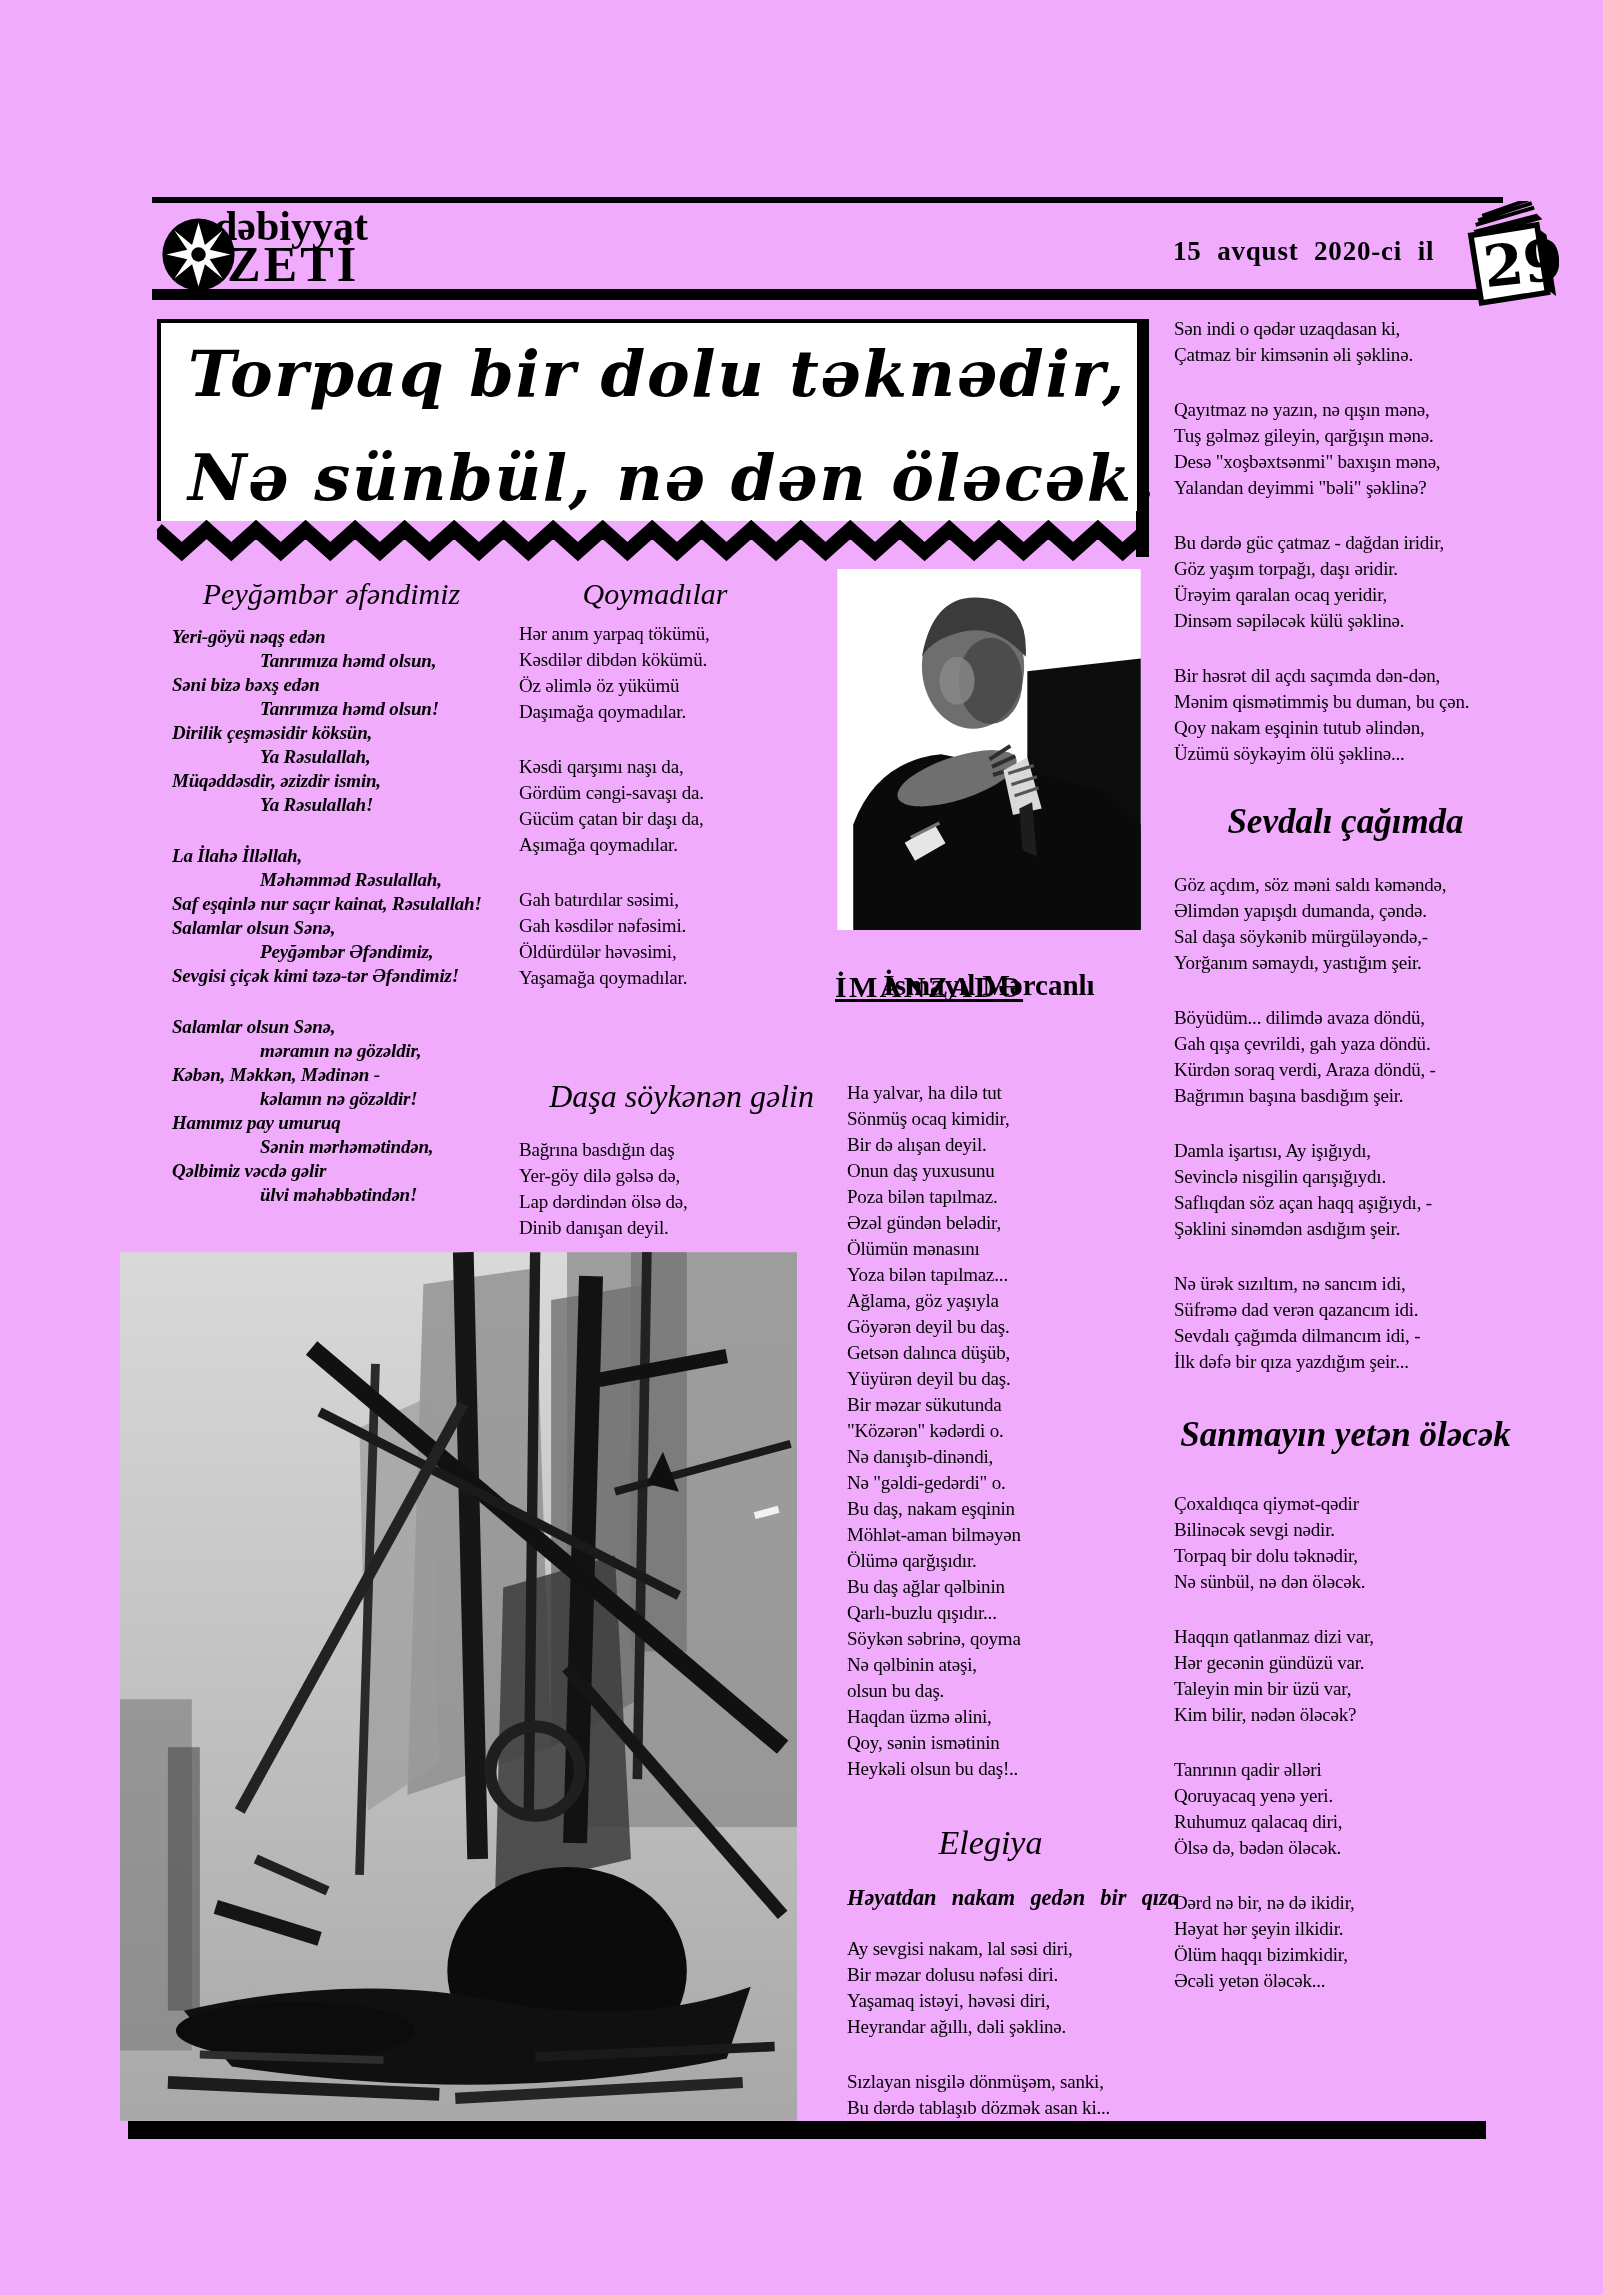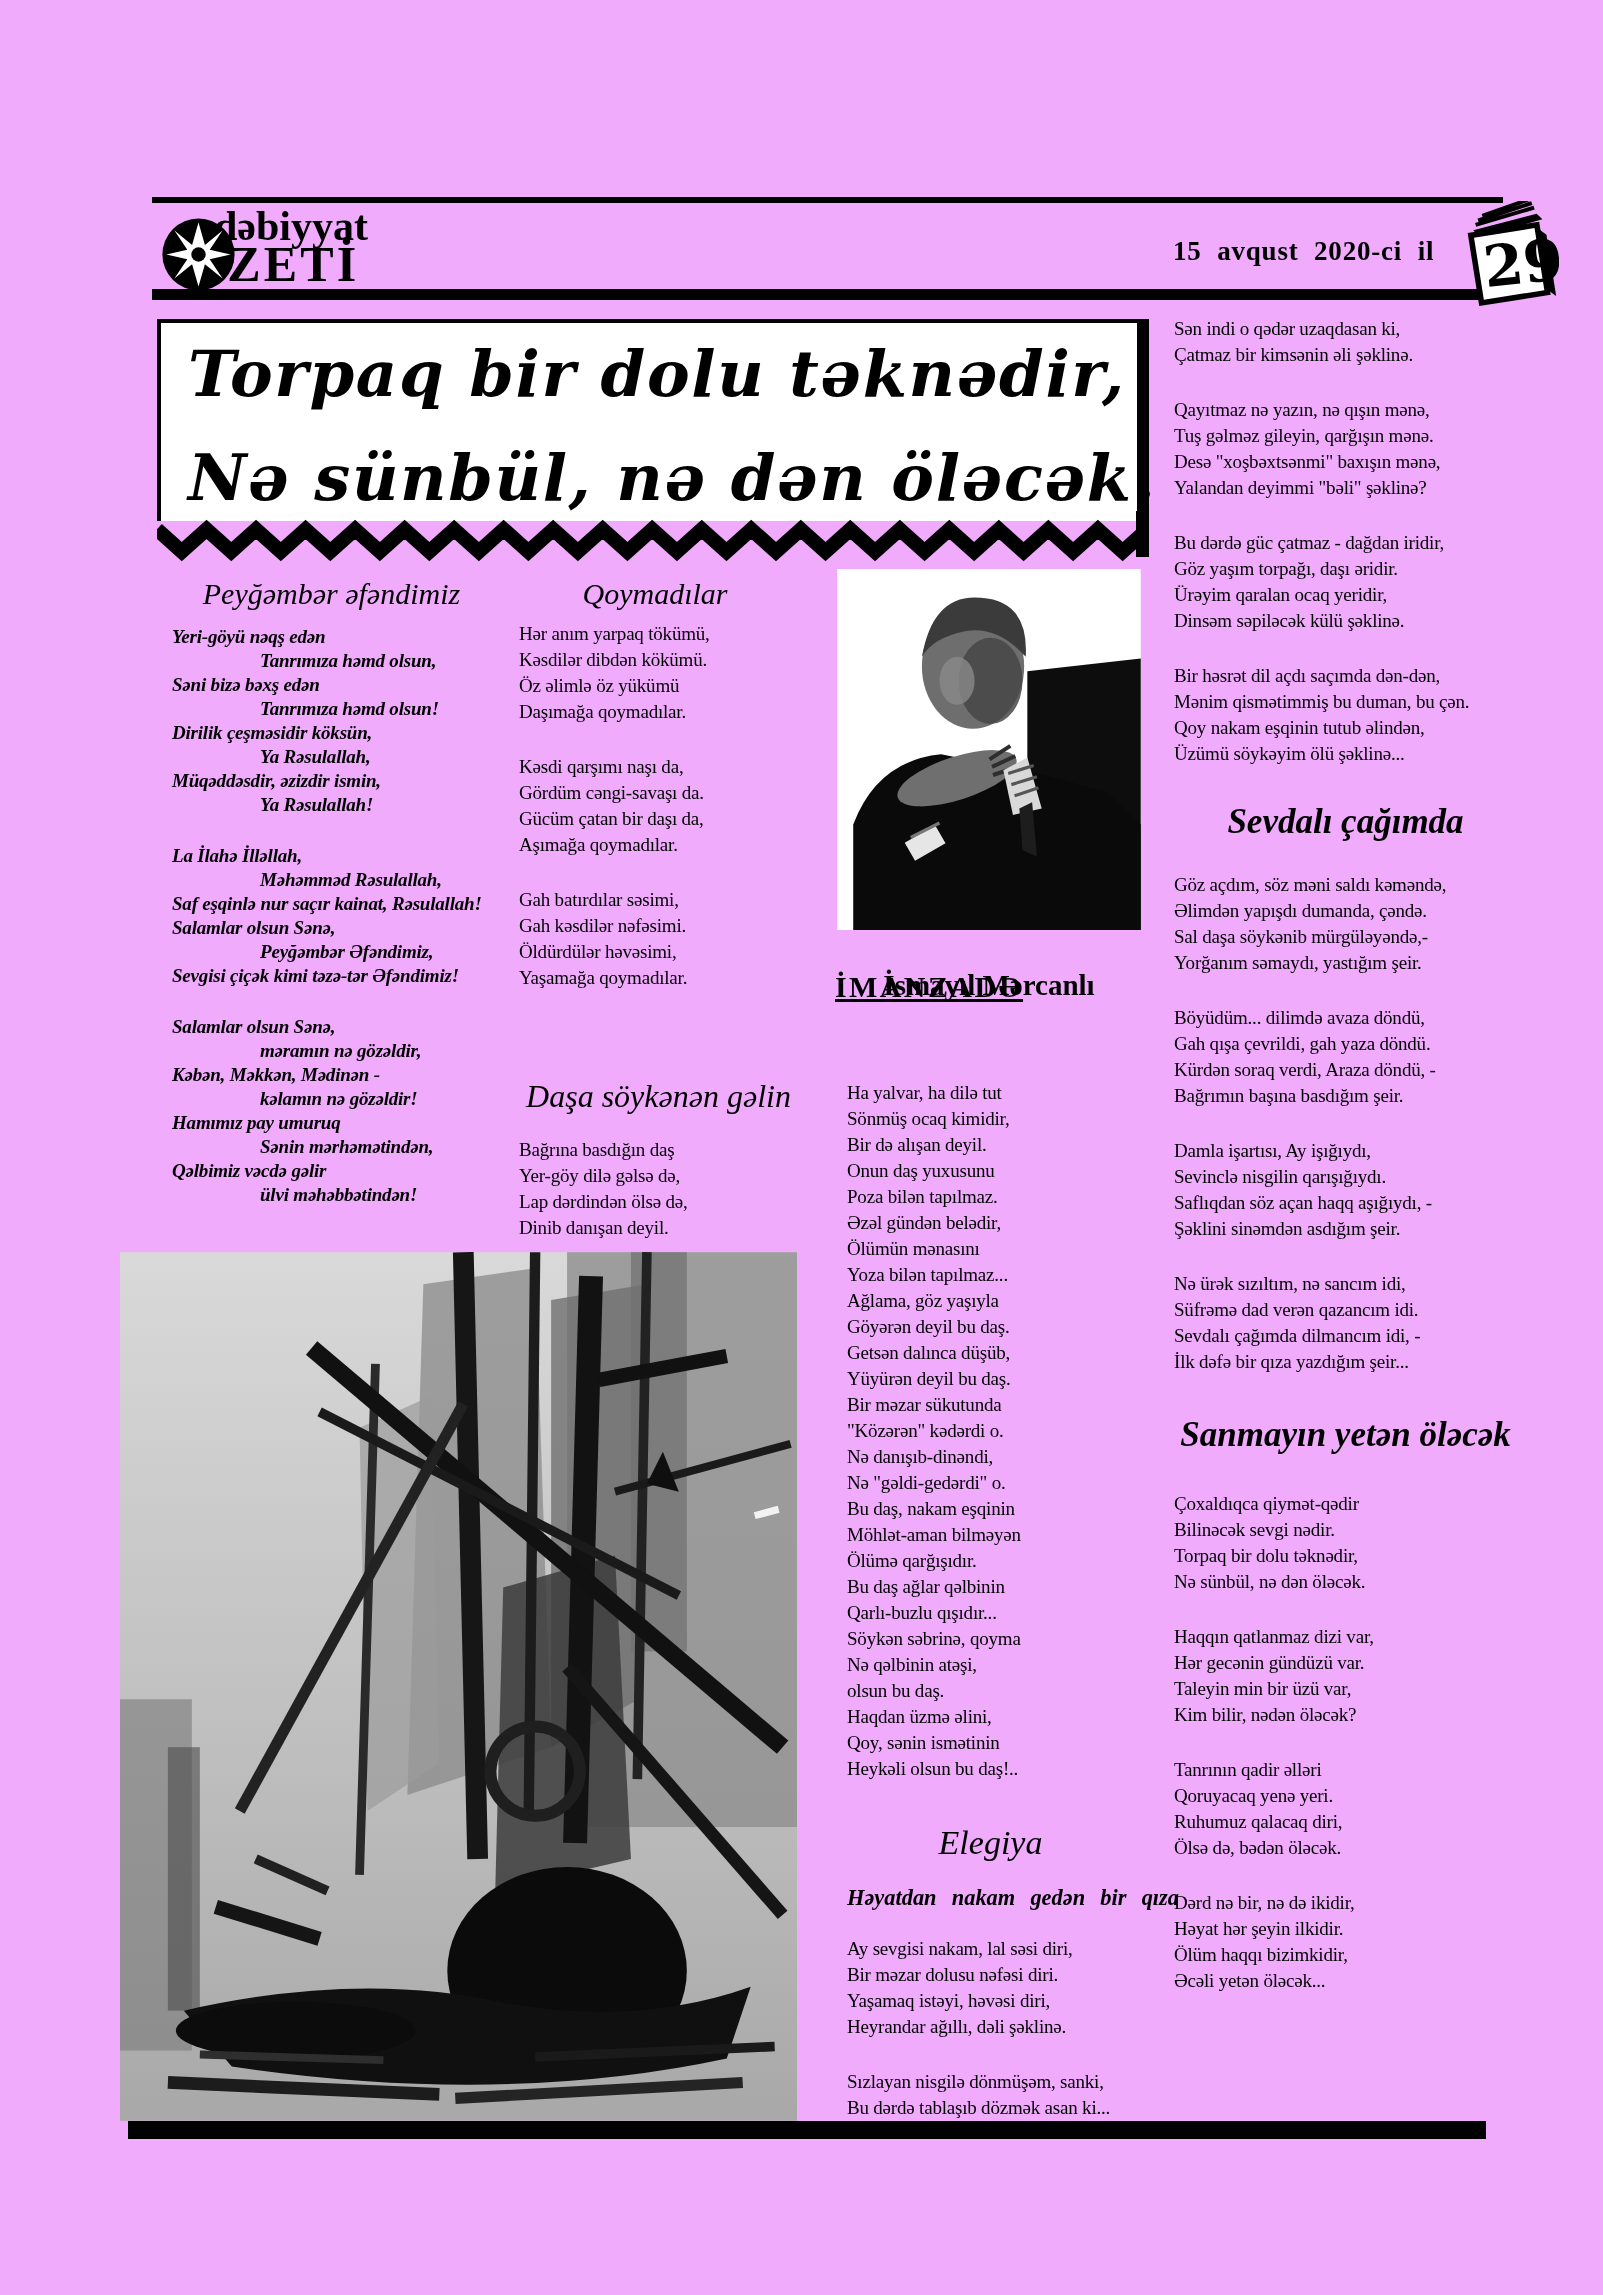--- a/index.html
+++ b/index.html
@@ -128,21 +128,21 @@
       <div class="pline">Gördüm cəngi-savaşı da.</div>
       <div class="pline">Gücüm çatan bir daşı da,</div>
       <div class="pline">Aşımağa qoymadılar.</div>
       <div class="pgap"></div>
       <div class="pline">Gah batırdılar səsimi,</div>
       <div class="pline">Gah kəsdilər nəfəsimi.</div>
       <div class="pline">Öldürdülər həvəsimi,</div>
       <div class="pline">Yaşamağa qoymadılar.</div>
     </div>
 
-  <div class="abs ptitle" style="left:503px; top:1078px; width:311px; font-size:32px;">Daşa söykənən gəlin</div>
+  <div class="abs ptitle" style="left:503px; top:1078px; width:311px; font-size:32px;text-align:right;">Daşa söykənən gəlin</div>
   <div class="abs poem" style="left:519px; top:1137px; width:296px;">
       <div class="pline">Bağrına basdığın daş</div>
       <div class="pline">Yer-göy dilə gəlsə də,</div>
       <div class="pline">Lap dərdindən ölsə də,</div>
       <div class="pline">Dinib danışan deyil.</div>
     </div>
 
   <div class="abs" style="left:120px; top:1252px; width:677px; height:869px;">
     <svg width="677" height="869" viewBox="0 0 848 1088">
       <defs>

